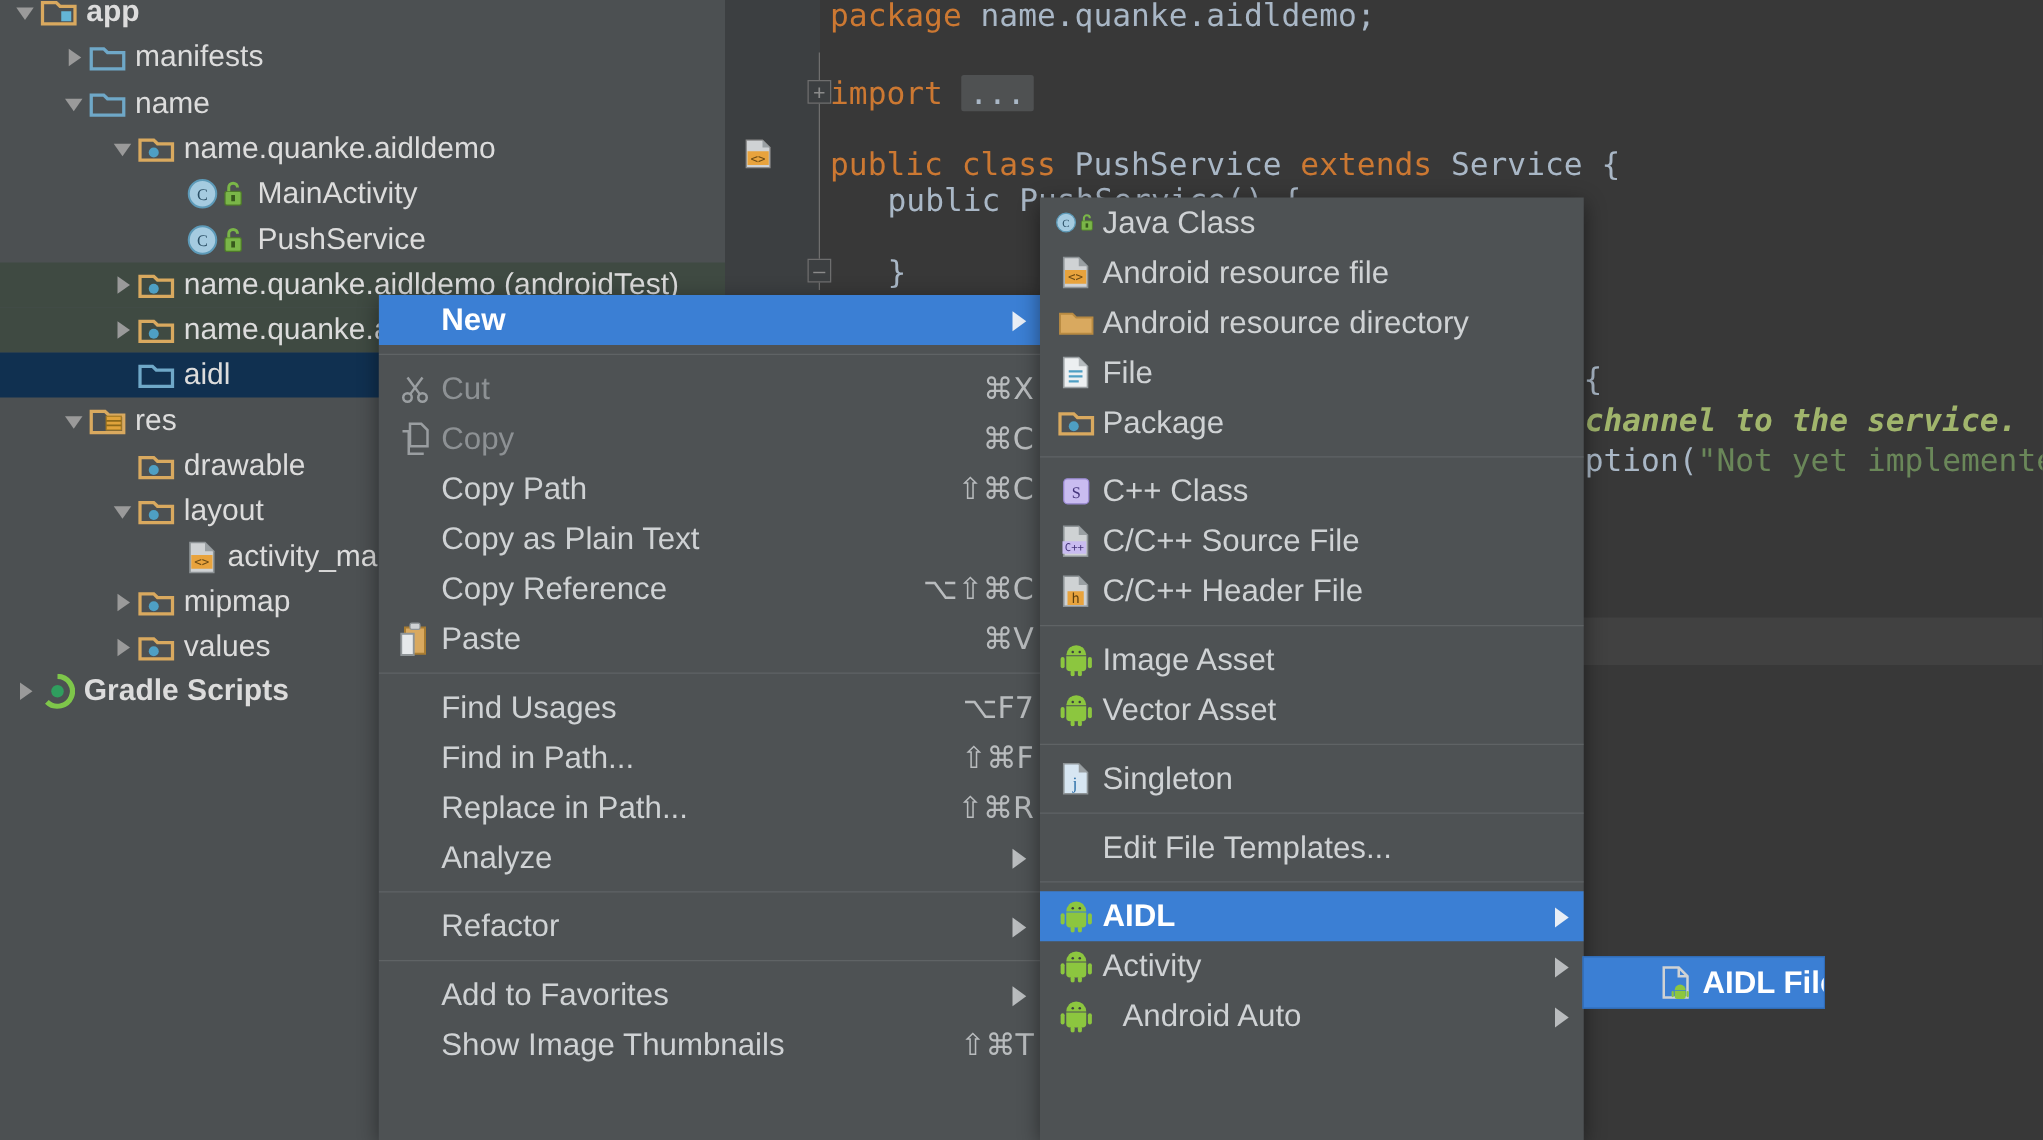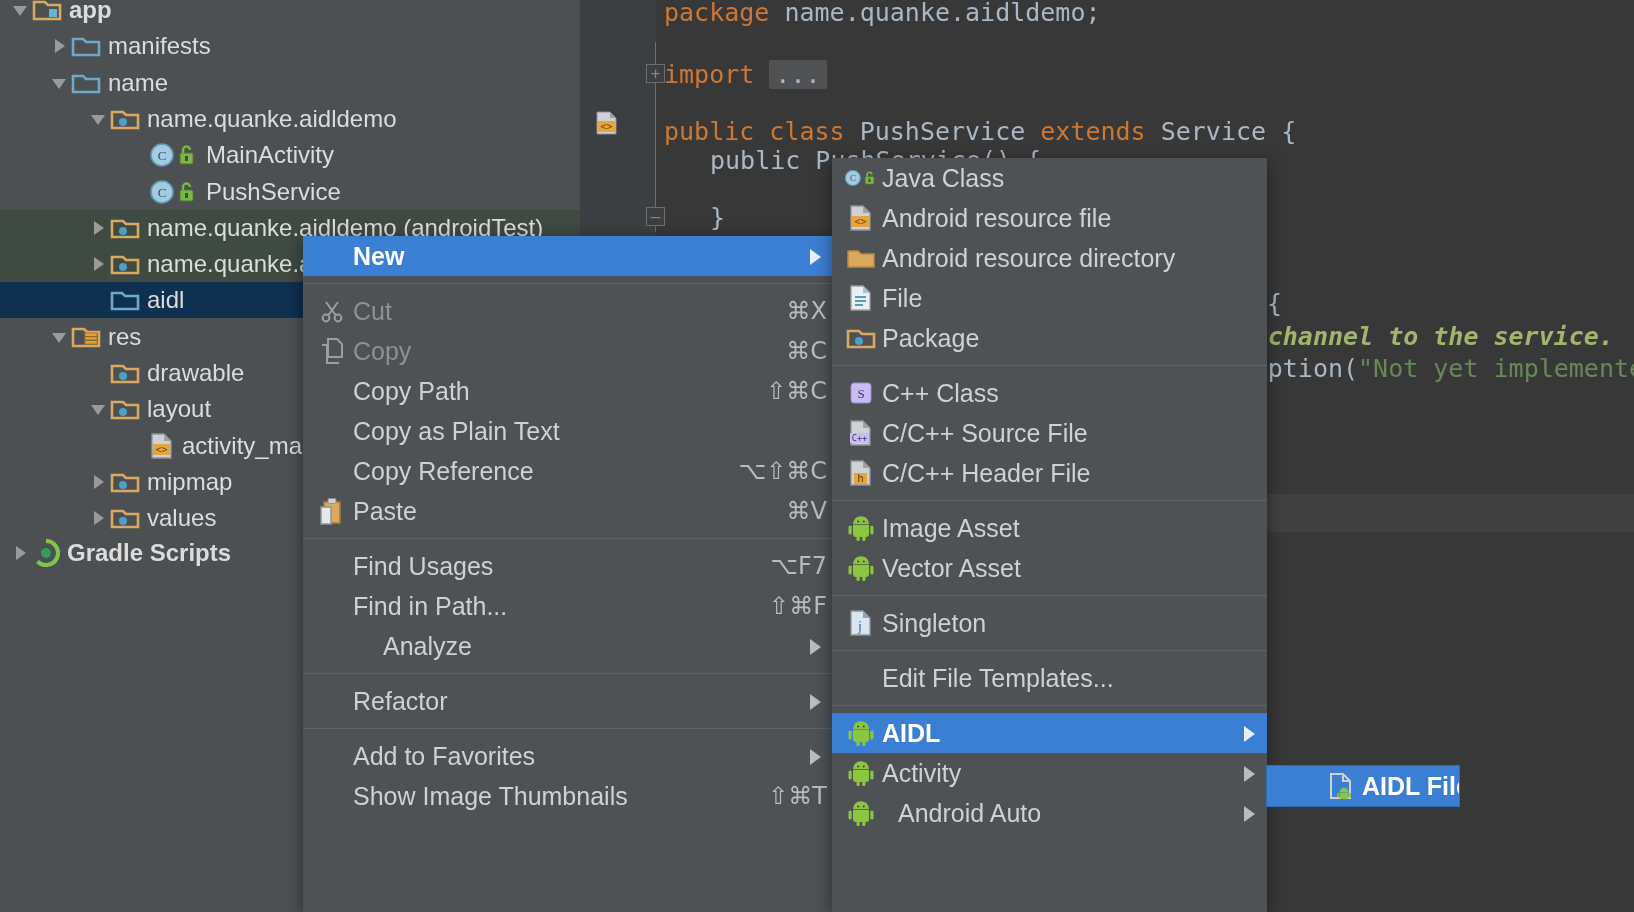--- a/index.html
+++ b/index.html
@@ -439,21 +439,26 @@
       <div class="mi" style="height: 40px;">
         <div class="mi-icon"></div>
         <div class="mi-label">Find Usages</div>
         <div class="mi-accel">⌥F7</div>
       </div>
       <div class="mi" style="height: 40px;">
         <div class="mi-icon"></div>
         <div class="mi-label">Find in Path...</div>
         <div class="mi-accel">⇧⌘F</div>
       </div>
-      <div class="mi" style="height: 40px; padding-left: 30px;">
+      <div class="mi" style="height: 40px;">
+        <div class="mi-icon"></div>
+        <div class="mi-label">Replace in Path...</div>
+        <div class="mi-accel">⇧⌘R</div>
+      </div>
+      <div class="mi" style="height: 40px;">
         <div class="mi-icon"></div>
         <div class="mi-label">Analyze</div>
         <div class="mi-arrow"></div>
       </div>
       <div class="msep"></div>
       <div class="mi" style="height: 40px;">
         <div class="mi-icon"></div>
         <div class="mi-label">Refactor</div>
         <div class="mi-arrow"></div>
       </div>

